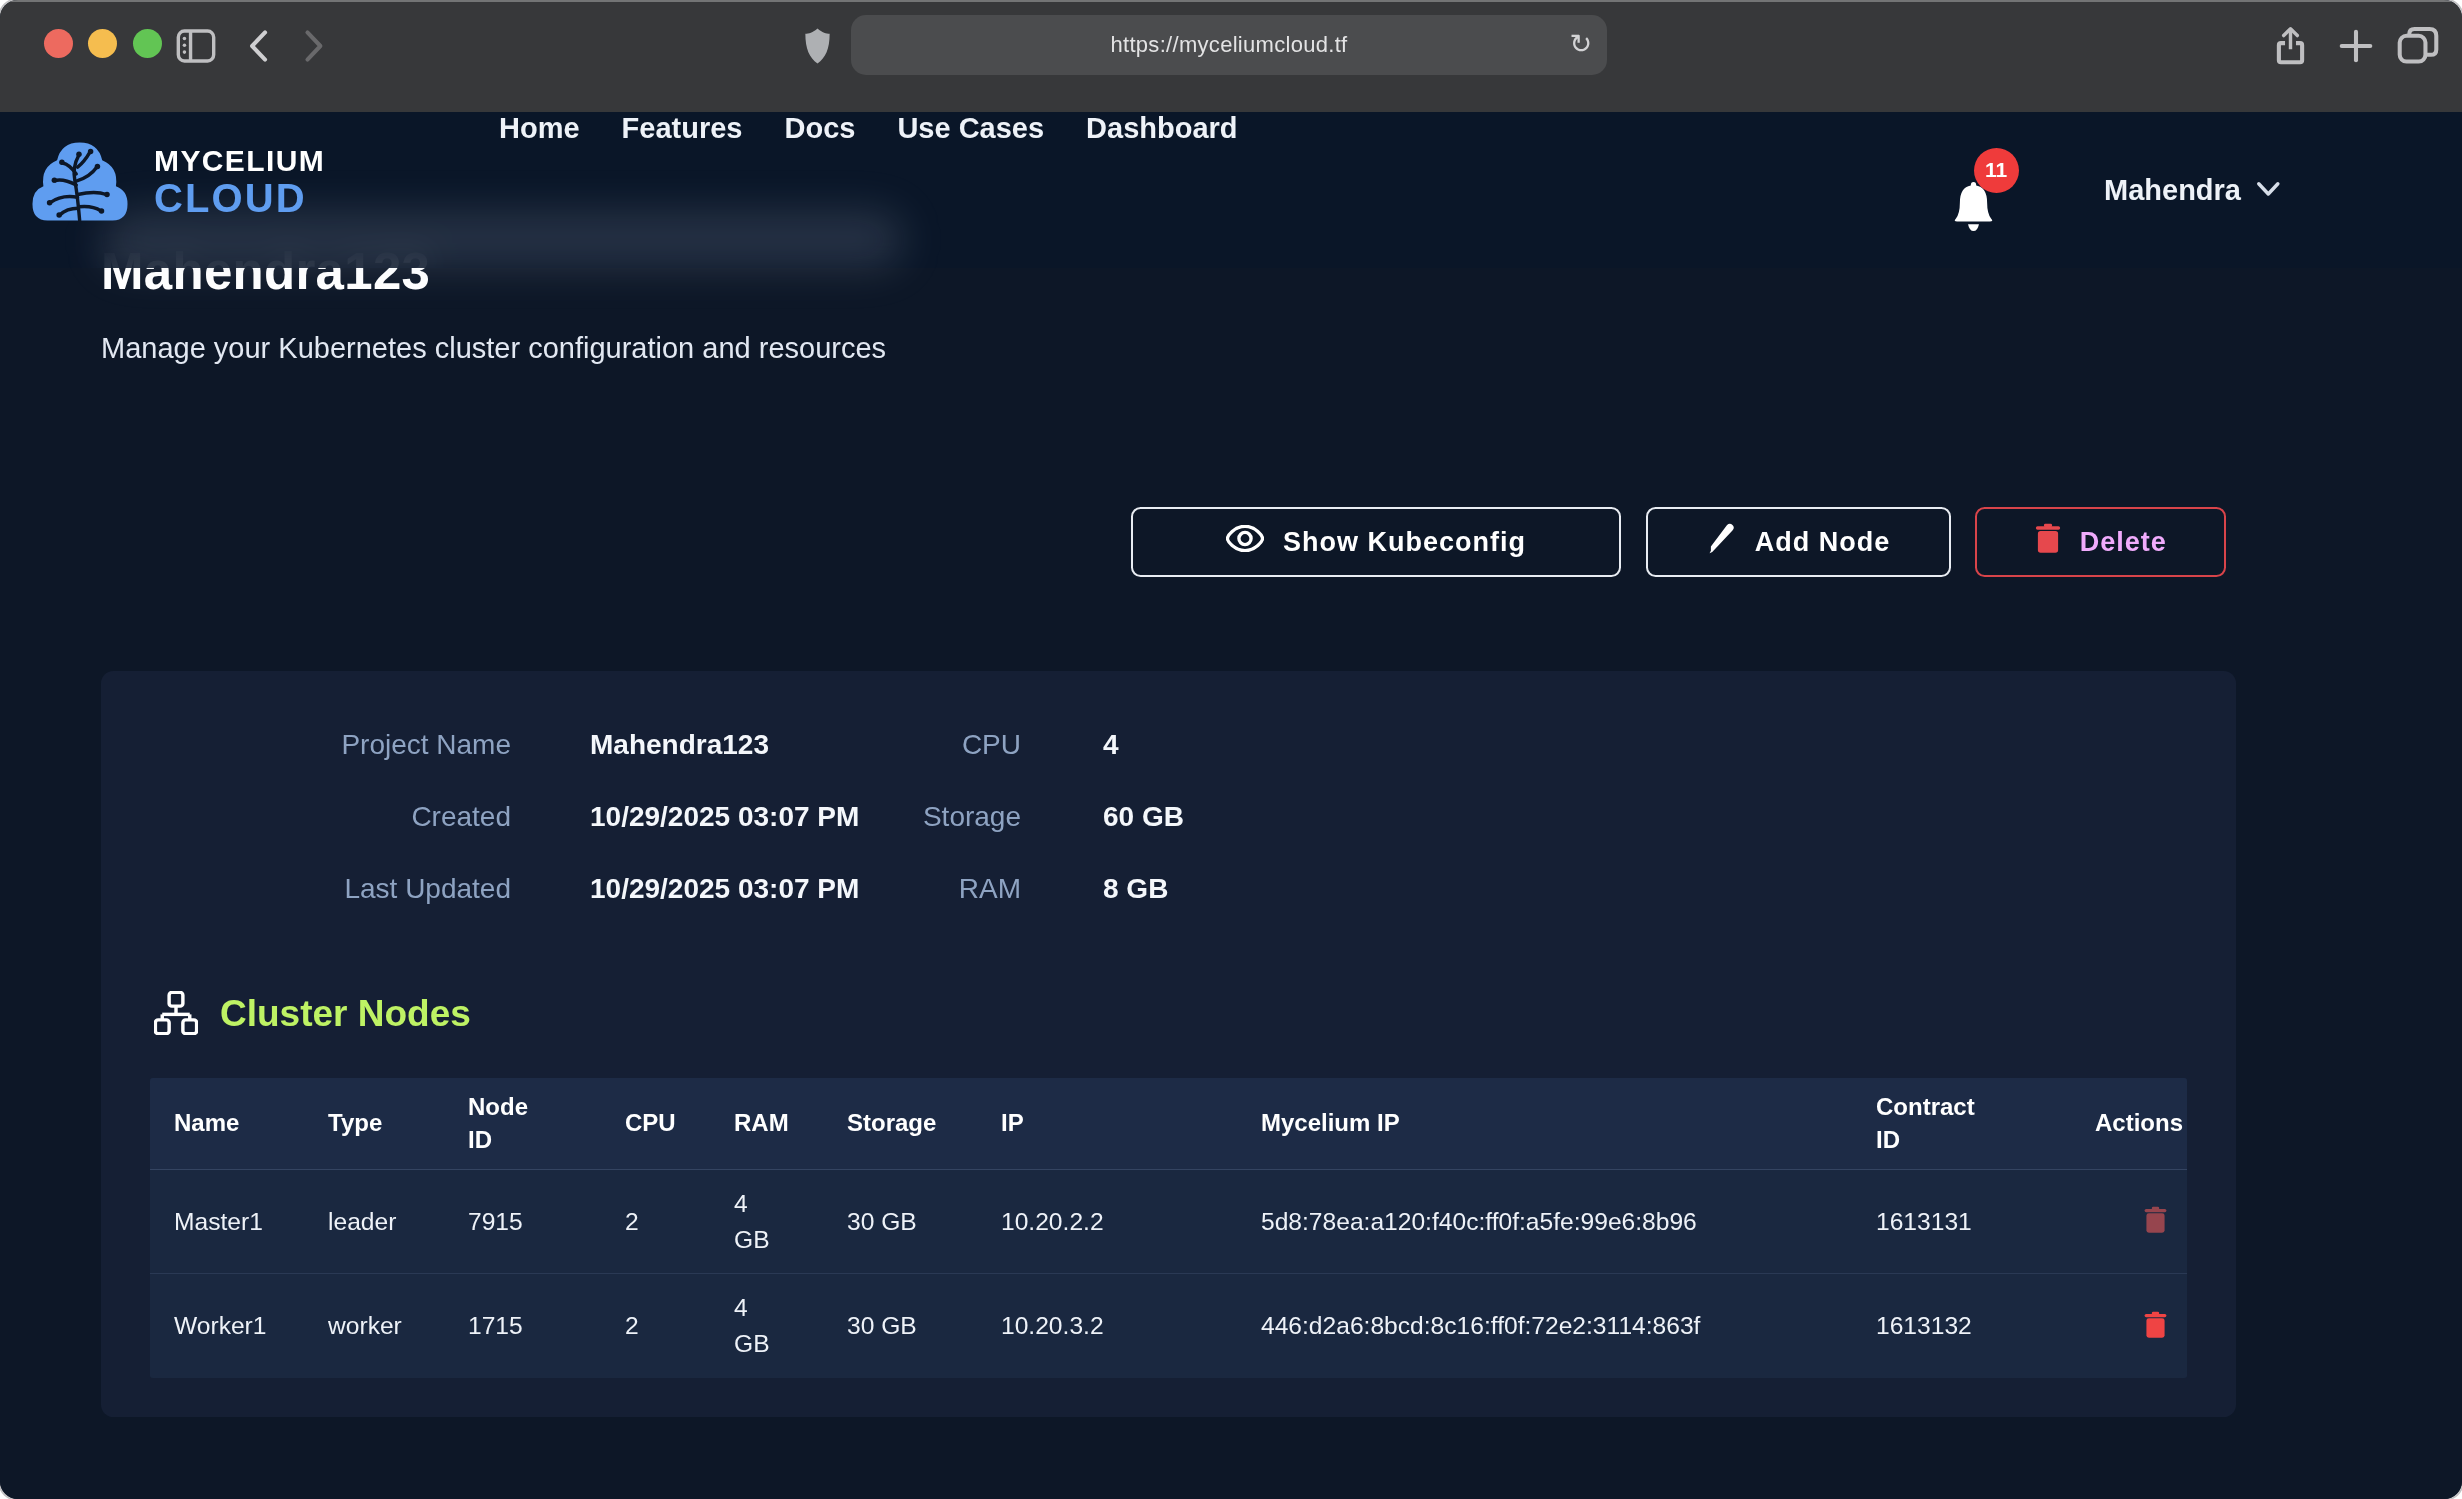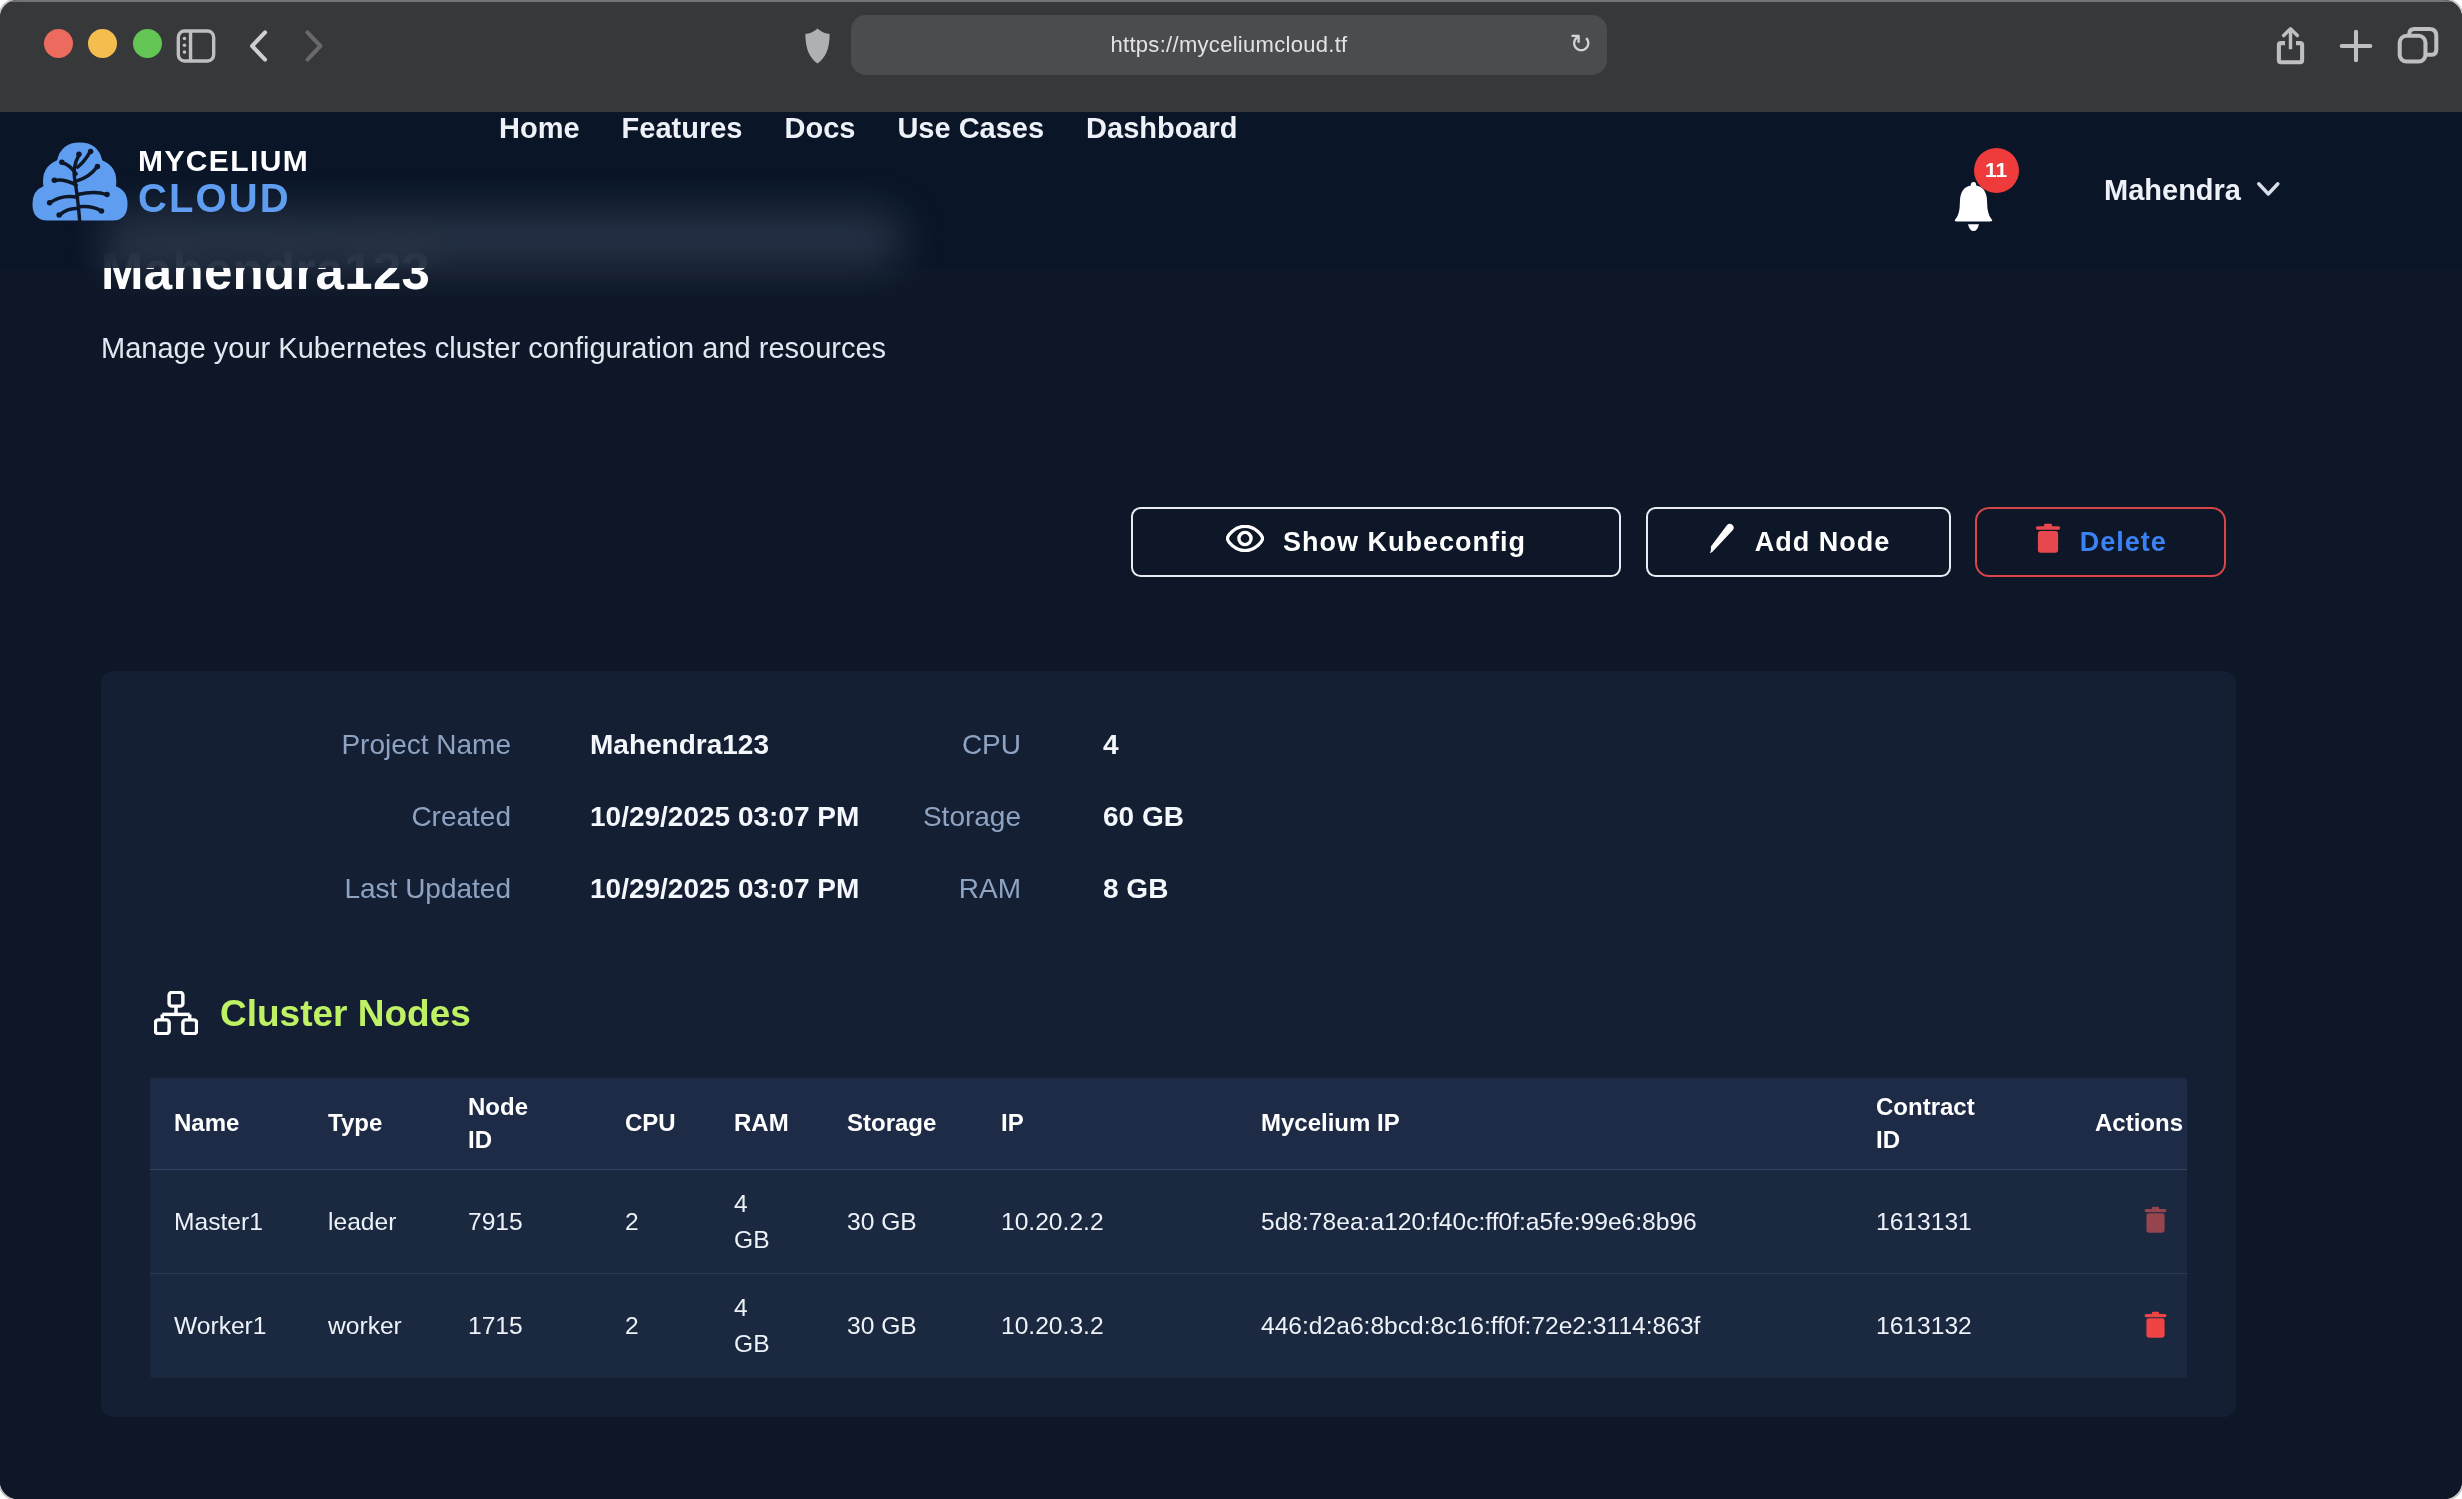--- a/index.html
+++ b/index.html
@@ -35,21 +35,21 @@
   .app-header {
     position: absolute; left: 0; top: 0; width: 100%; height: 156px;
     background: rgba(11,22,41,0.86);
     backdrop-filter: blur(15px); -webkit-backdrop-filter: blur(15px);
     z-index: 5;
   }
   .title-ghost {
     position: absolute; left: 103px; top: 100px; width: 800px; height: 55px;
     background: rgba(190,205,225,0.16); filter: blur(20.5px); border-radius: 27px;
   }
-  .logo { position: absolute; left: 27px; top: 24.6px; display: flex; align-items: center; gap: 5px; }
+  .logo { position: absolute; left: 27px; top: 24.6px; display: flex; align-items: center; gap: 21px; }
   .logo-text { display: flex; flex-direction: column; line-height: 1; }
   .logo-line1 { font-size: 30px; font-weight: 800; color: #ffffff; letter-spacing: 1.4px; }
   .logo-line2 { font-size: 40px; font-weight: 800; color: #5f9df0; letter-spacing: 2.1px; margin-top: 2.7px; }
 
   .nav { position: absolute; left: 499px; top: 0; height: 156px; display: flex; gap: 42px; }
   .nav-item { font-size: 29px; font-weight: 600; color: #eef2f8; cursor: pointer; }
 
   .bell-wrap { position: absolute; left: 1949px; top: 48px; width: 75px; height: 82px; cursor: pointer; }
   .badge {
     position: absolute; left: 24.6px; top: -12.3px; min-width: 45px; height: 45px; border-radius: 50%;
@@ -67,21 +67,21 @@
   
   .toolbar { position: absolute; top: 395px; left: 1131px; display: flex; gap: 24.6px; z-index: 1; }
   .btn {
     height: 70px; display: flex; align-items: center; justify-content: center; gap: 19px;
     border: 2.1px solid #e8ecf2; border-radius: 9.6px; background: transparent;
     font-family: "Liberation Sans", sans-serif;
     font-size: 27px; font-weight: 700; letter-spacing: 1px; color: #ffffff; cursor: pointer;
   }
   .btn-kubeconfig { width: 490px; }
   .btn-addnode { width: 305px; }
-  .btn-delete { width: 251px; border-color: #d8444a; color: #3b82f6; border-radius: 14px; }
+  .btn-delete { width: 251px; border-color: #d8444a; color: #f0abfc; }
 
   
   .card {
     position: absolute; left: 101px; top: 559px; width: 2135px; height: 746px;
     background: #151f34; border-radius: 12.3px; z-index: 1;
   }
   .info-left  { position: absolute; left: 0px;   top: 56px; display: grid; grid-template-columns: 410px auto; column-gap: 79px; row-gap: 36px; }
   .info-right { position: absolute; left: 681px; top: 56px; display: grid; grid-template-columns: 239px auto; column-gap: 82px; row-gap: 36px; }
   .info-label { font-size: 28px; color: #8ea3c2; text-align: right; line-height: 36px; }
   .info-value { font-size: 28px; color: #f4f7fb; font-weight: 600; line-height: 36px; }

